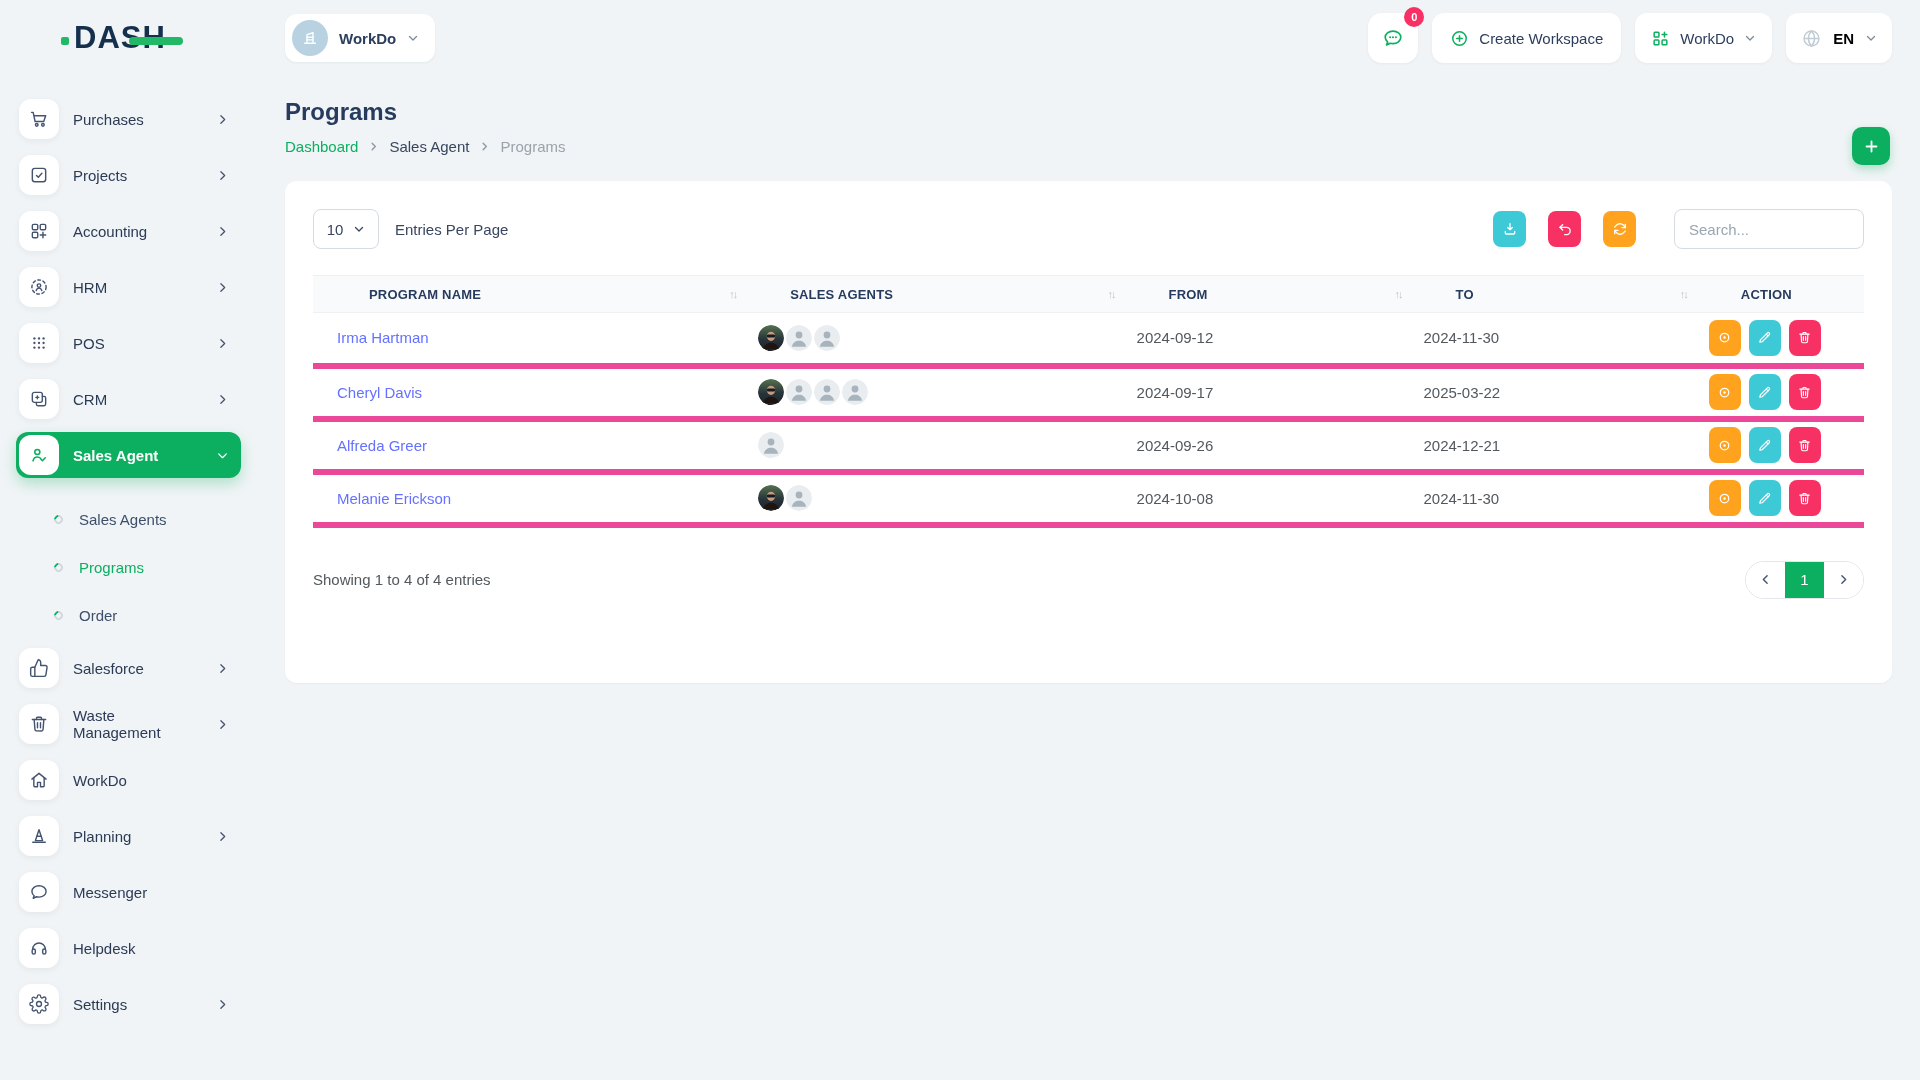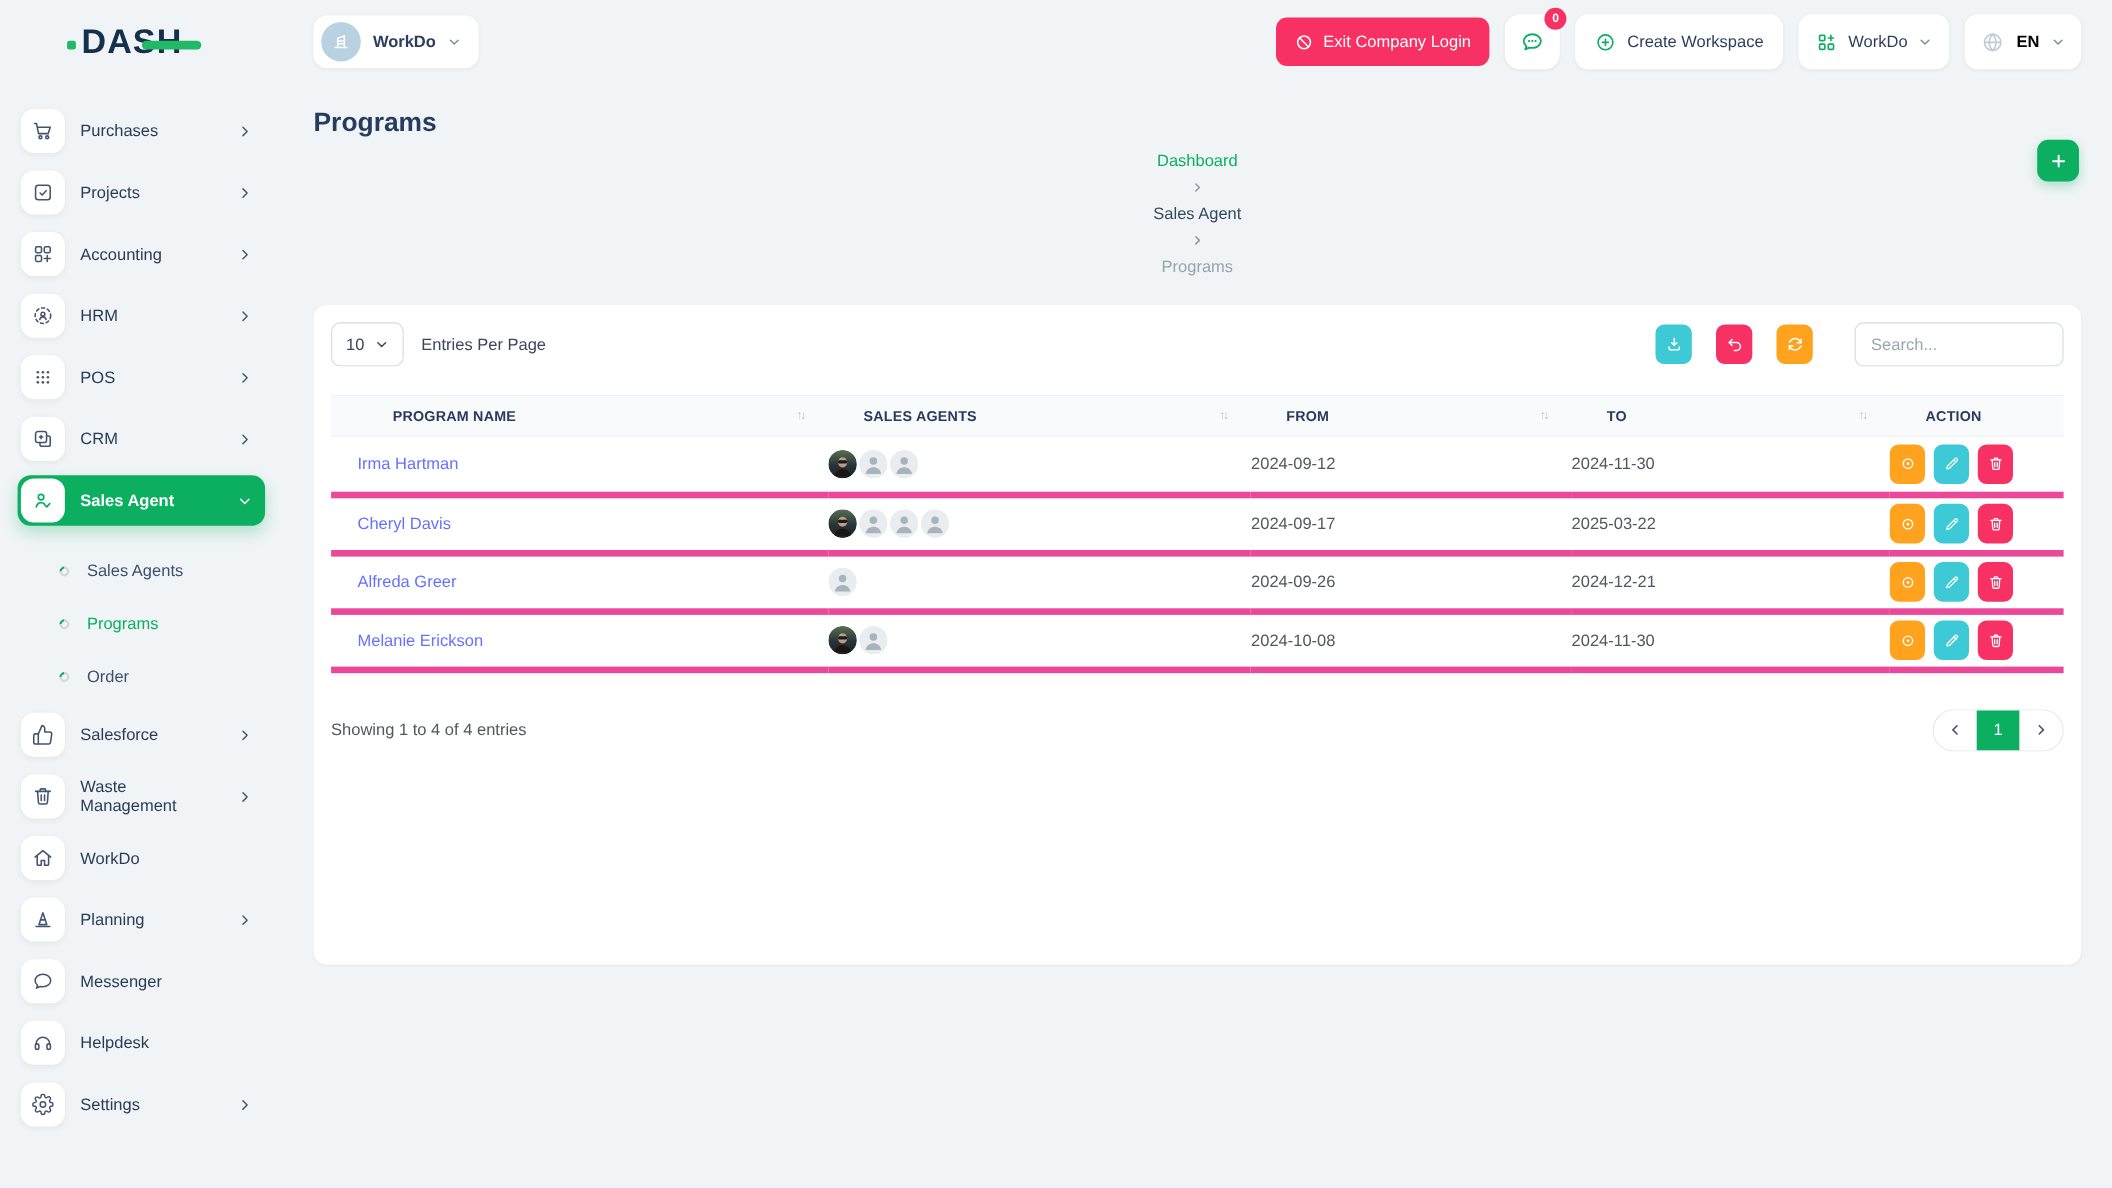--- a/index.html
+++ b/index.html
@@ -50,30 +50,30 @@
   .wd-chip { height:50px; padding:0 16px; gap:10px; font-size:15px; font-weight:500; color:#2c3e5d; }
   .wd-chip svg.grid { width:19px; height:19px; color:#0caf60; }
   .lang-chip { height:50px; padding:0 15px; gap:11px; font-size:15px; font-weight:600; }
   .lang-chip .globe { width:21px; height:21px; color:#c2ccd4; }
   .lang-label { color:#000000; }
 
   
   .content { position:absolute; left:257px; right:0; top:76px; bottom:0; padding:22px 28px 0 28px; }
   .page-head { position:relative; }
   .page-title { font-size:24px; font-weight:700; color:#263b5e; }
-  .breadcrumb { display:flex; align-items:center; gap:10px; margin-top:12px; font-size:15px;flex-direction:column; }
+  .breadcrumb { display:flex; align-items:center; gap:10px; margin-top:12px; font-size:15px; }
   .bc-link { color:#0caf60; cursor:pointer; }
   .bc-sep { color:#8b98a5; display:flex; }
   .bc-sep svg { width:11px; height:11px; }
   .bc-mid { color:#39465e; }
   .bc-cur { color:#9aa3ab; }
   .add-btn { position:absolute; right:2px; top:29px; width:38px; height:38px; border:none; border-radius:10px; background:#0caf60; color:#fff; display:flex; align-items:center; justify-content:center; cursor:pointer; box-shadow:0 4px 10px rgba(12,175,96,.3); }
   .add-btn svg { width:17px; height:17px; }
 
-  .card { margin-top:26px; background:#fff; border-radius:12px; box-shadow:0 1px 2px rgba(0,0,0,.04); height:600px; padding:16px; }
+  .card { margin-top:26px; background:#fff; border-radius:12px; box-shadow:0 1px 2px rgba(0,0,0,.04); height:502px; padding:28px; }
   .card-toolbar { display:flex; align-items:center; }
   .entries-select { width:66px; height:40px; border:1px solid #d5dbe0; border-radius:8px; background:#fff; display:flex; align-items:center; justify-content:center; gap:10px; font-size:15px; color:#39465e; cursor:pointer; }
   .entries-select svg { width:12px; height:12px; color:#39465e; }
   .entries-label { margin-left:16px; font-size:15px; color:#39465e; }
   .toolbar-right { margin-left:auto; display:flex; align-items:center; gap:22px; }
   .tool-btn { width:33px; height:36px; border:none; border-radius:8px; color:#fff; display:flex; align-items:center; justify-content:center; cursor:pointer; }
   .tool-btn svg { width:16px; height:16px; }
   .tool-download { background:#3ec9d6; }
   .tool-undo { background:#f73164; }
   .tool-refresh { background:#ffa21d; }
@@ -362,27 +362,20 @@
           </svg>
         </span>
       <span class="chip-label">WorkDo</span>
       <span class="chev-down">
           <svg viewBox="0 0 24 24" fill="none" stroke="currentColor" stroke-width="2.6" stroke-linecap="round" stroke-linejoin="round">
             <path d="M5 9l7 7 7-7"></path>
           </svg>
         </span>
     </div>
     <div class="top-right">
-      <button class="exit-btn">
-        <svg viewBox="0 0 24 24" fill="none" stroke="currentColor" stroke-width="2" stroke-linecap="round">
-            <circle cx="12" cy="12" r="8.2"></circle>
-            <path d="M6.4 6.4l11.2 11.2"></path>
-          </svg>
-        <span>Exit Company Login</span>
-      </button>
       <div class="chip msg-btn">
         <svg viewBox="0 0 24 24" fill="none" stroke="currentColor" stroke-width="1.8" stroke-linecap="round" stroke-linejoin="round">
             <path d="M12 4.5c4.7 0 8.5 3 8.5 6.8s-3.8 6.8-8.5 6.8c-1 0-2-.14-2.9-.4L5 19.5l1.2-3C4.7 15.3 3.5 13.4 3.5 11.3c0-3.8 3.8-6.8 8.5-6.8z"></path>
             <path d="M8.8 11.3h.01M12 11.3h.01M15.2 11.3h.01" stroke-width="2.2"></path>
           </svg>
         <span class="badge">0</span>
       </div>
       <div class="chip create-chip">
         <svg viewBox="0 0 24 24" fill="none" stroke="currentColor" stroke-width="1.9" stroke-linecap="round">
             <circle cx="12" cy="12" r="8.5"></circle>

